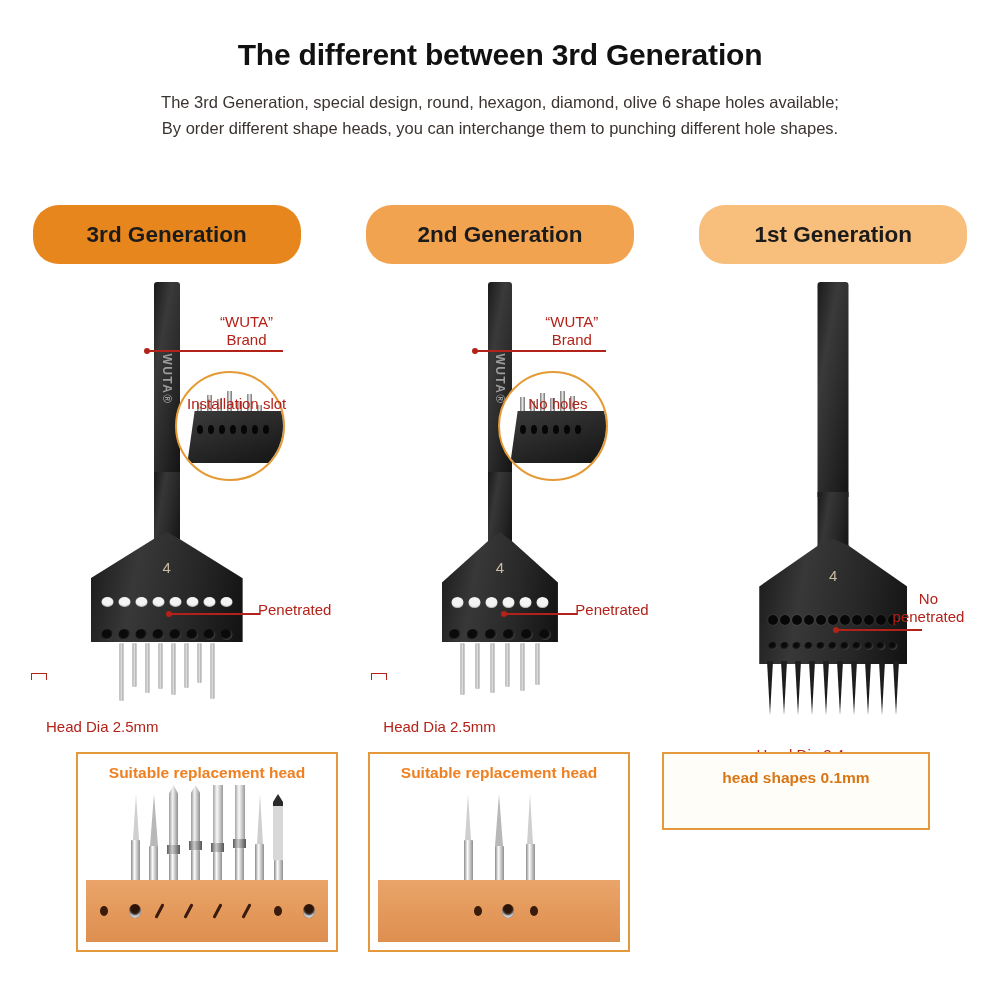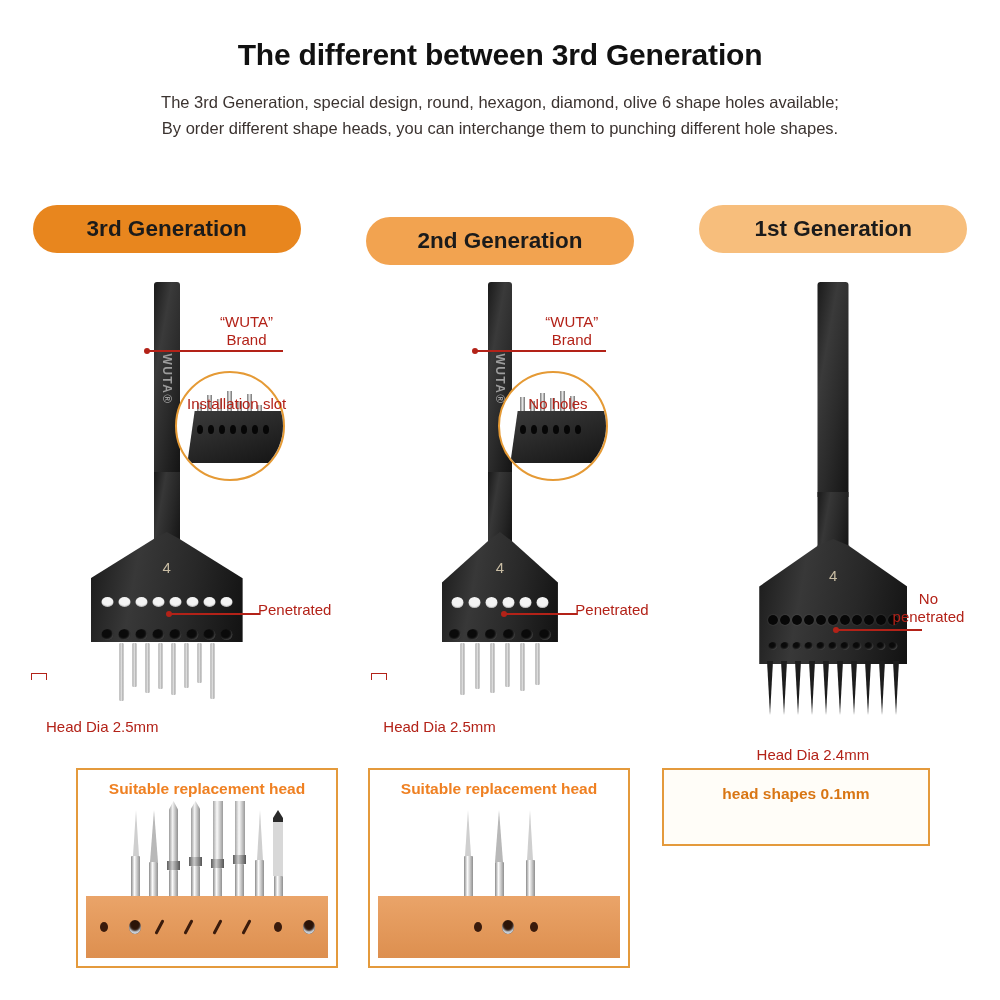--- a/index.html
+++ b/index.html
@@ -36,21 +36,21 @@
     position: absolute;
     top: 205px; left: 0;
     width: 1000px; height: 540px;
     display: flex;
   }
   .col { position: relative; width: 333.3px; height: 100%; }
 
   .pill {
     position: absolute; top: 0; left: 50%;
     transform: translateX(-50%);
-    width: 268px; height: 48px;
+    width: 268px; height: 59px;
     border-radius: 26px;
     display: flex; align-items: center; justify-content: center;
     font-size: 22.5px; font-weight: bold; color: #1b1b1b;
   }
 
   
   .tool { position: absolute; top: 62px; left: 50%; transform: translateX(-50%); }
 
   .handle {
     position: absolute; left: 50%; transform: translateX(-50%);
@@ -122,21 +122,21 @@
   }
   .dim {
     position: absolute; border-left: 1.6px solid #b32218;
     border-right: 1.6px solid #b32218; border-top: 1.6px solid #b32218;
     height: 7px;
   }
 
   
   .boxes { position: absolute; top: 752px; left: 0; width: 1000px; height: 210px; }
   .box {
-    position: absolute; top: 16px;
+    position: absolute; top: 0;
     border: 2px solid #e49a3c; background: #fff;
   }
   .box-title {
     text-align: center; color: #ef8022;
     font-weight: bold; font-size: 15.5px;
     padding-top: 10px;
   }
   .heads { position: absolute; left: 0; width: 100%; display: flex;
            align-items: flex-end; justify-content: center; }
   .bit { position: relative; display: flex; flex-direction: column; align-items: center; }
@@ -249,21 +249,21 @@
       <div class="anno big" style="left:187px;top:190px;">Installation slot</div>
 
       <div class="anno big" style="left:258px;top:396px;">Penetrated</div>
       <div class="leader" style="left:170px;top:408px;width:90px;"></div>
 
       <div class="dim" style="left:31px;top:468px;width:16px;"></div>
       <div class="anno big" style="left:46px;top:513px;">Head Dia 2.5mm</div>
     </div>
 
     <div class="col">
-      <div class="pill" style="background:#f2a350;margin-top:12px;">2nd Generation</div>
+      <div class="pill" style="background:#f2a350;">2nd Generation</div>
 
       <div class="tool">
         <div class="handle" style="top:15px;width:24px;height:190px;"></div>
         <div class="brand" style="top:105px;">WUTA®</div>
         <div class="neck" style="top:205px;width:24px;height:75px;"></div>
         <div class="head-plate" style="top:265px;width:116px;height:110px;
                     clip-path:polygon(50% 0%, 60% 8%, 100% 46%, 100% 100%, 0% 100%, 0% 46%, 40% 8%);"></div>
         <div class="head-num" style="top:292px;">4</div>
         <div class="hole-row" id="g2-white" style="top:330px;gap:5px;">
             <div class="hole-white" style="width: 12px; height: 11px;"></div>

